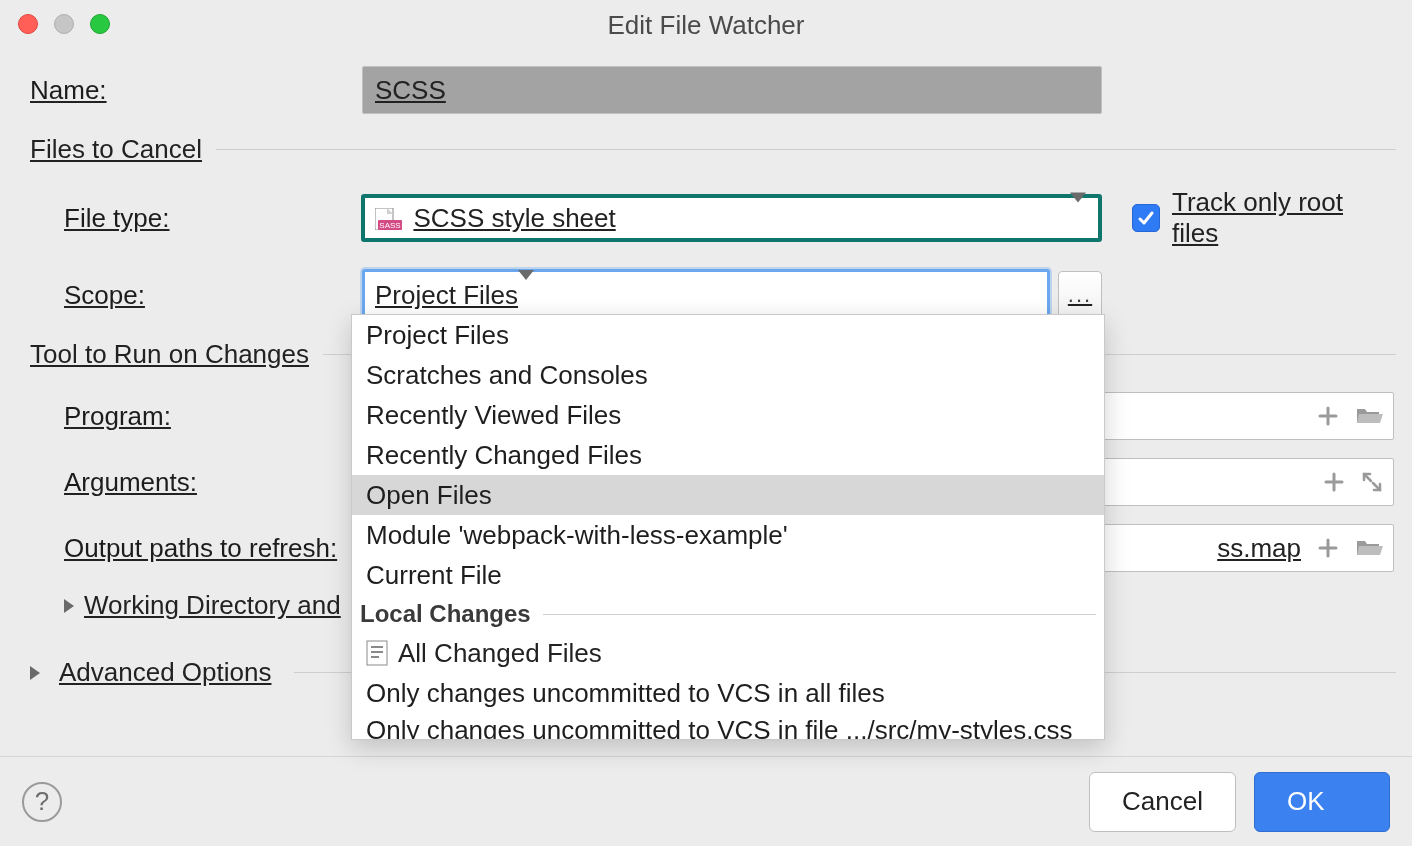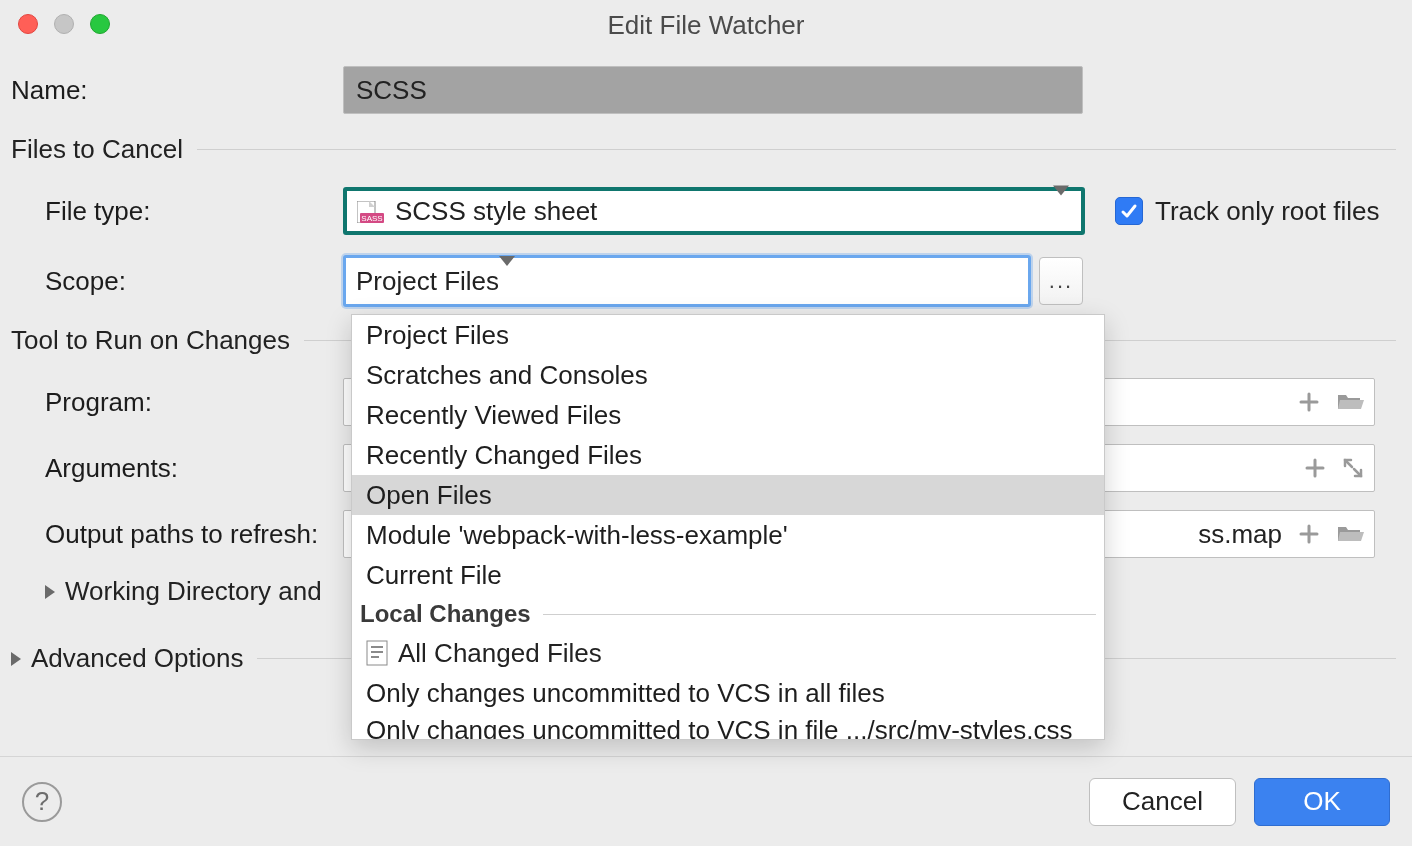--- a/index.html
+++ b/index.html
@@ -23,21 +23,21 @@
   .dot-max   { background: #28c840; border: 1px solid #1fa72f; }
 
   .title {
     position: absolute; top: 10px; left: 0; right: 0;
     text-align: center;
     font-size: 26px;
     color: #4b4b4b;
   }
 
   .form {
-    position: absolute; left: 11px; top: 60px; right: 16px;
+    position: absolute; left: 30px; top: 60px; right: 16px; text-decoration: underline;
   }
 
   .row { display: flex; align-items: center; margin-bottom: 18px; }
   .lbl { width: 332px; font-size: 26px; color: #1c1c1c; }
   .indent .lbl { padding-left: 34px; width: 332px; }
 
   .text-input {
     height: 48px;
     background: #a3a3a3;
     border: 1px solid #bfbfbf;
@@ -154,23 +154,23 @@
     background: #ececec;
   }
   .help-btn {
     width: 40px; height: 40px; border-radius: 50%;
     border: 2px solid #9a9a9a; color: #6d6d6d;
     display:flex; align-items:center; justify-content:center;
     font-size: 26px;
   }
   .spacer { flex:1; }
   .btn {
-    height: 48px; padding: 16px 32px;
+    height: 60px; padding: 16px 32px;
     border-radius: 6px; font-size: 26px;
-    display:flex; align-items:center; justify-content:center;
+    display:flex; align-items:center; 
     margin-left: 18px;
   }
   .btn-cancel { background:#fff; border:1px solid #bfbfbf; color:#222;}
   .btn-ok { background:#3b82f0; border:1px solid #2f6dd0; color:#fff; min-width:136px;}
 
   .dd-caret {
     width:0;height:0;
     border-left:8px solid transparent;
     border-right:8px solid transparent;
     border-top:10px solid #6a6a6a;
@@ -293,21 +293,21 @@
           </svg>
       </span>
     </div>
   </div>
 
   <div class="row indent" style="margin-top:6px; padding-left:34px;">
     <span class="tri"></span>
     <span>Working Directory and</span>
   </div>
 
-  <div class="section-head" style="margin-top:36px;">
+  <div class="section-head" style="margin-top:36px;gap:9px;">
     <span class="tri"></span>
     <span>Advanced Options</span>
     <div class="section-line"></div>
   </div>
 
 </div>
 
 <div class="popup">
   <div class="popup-item">
       <span>Project Files</span>

